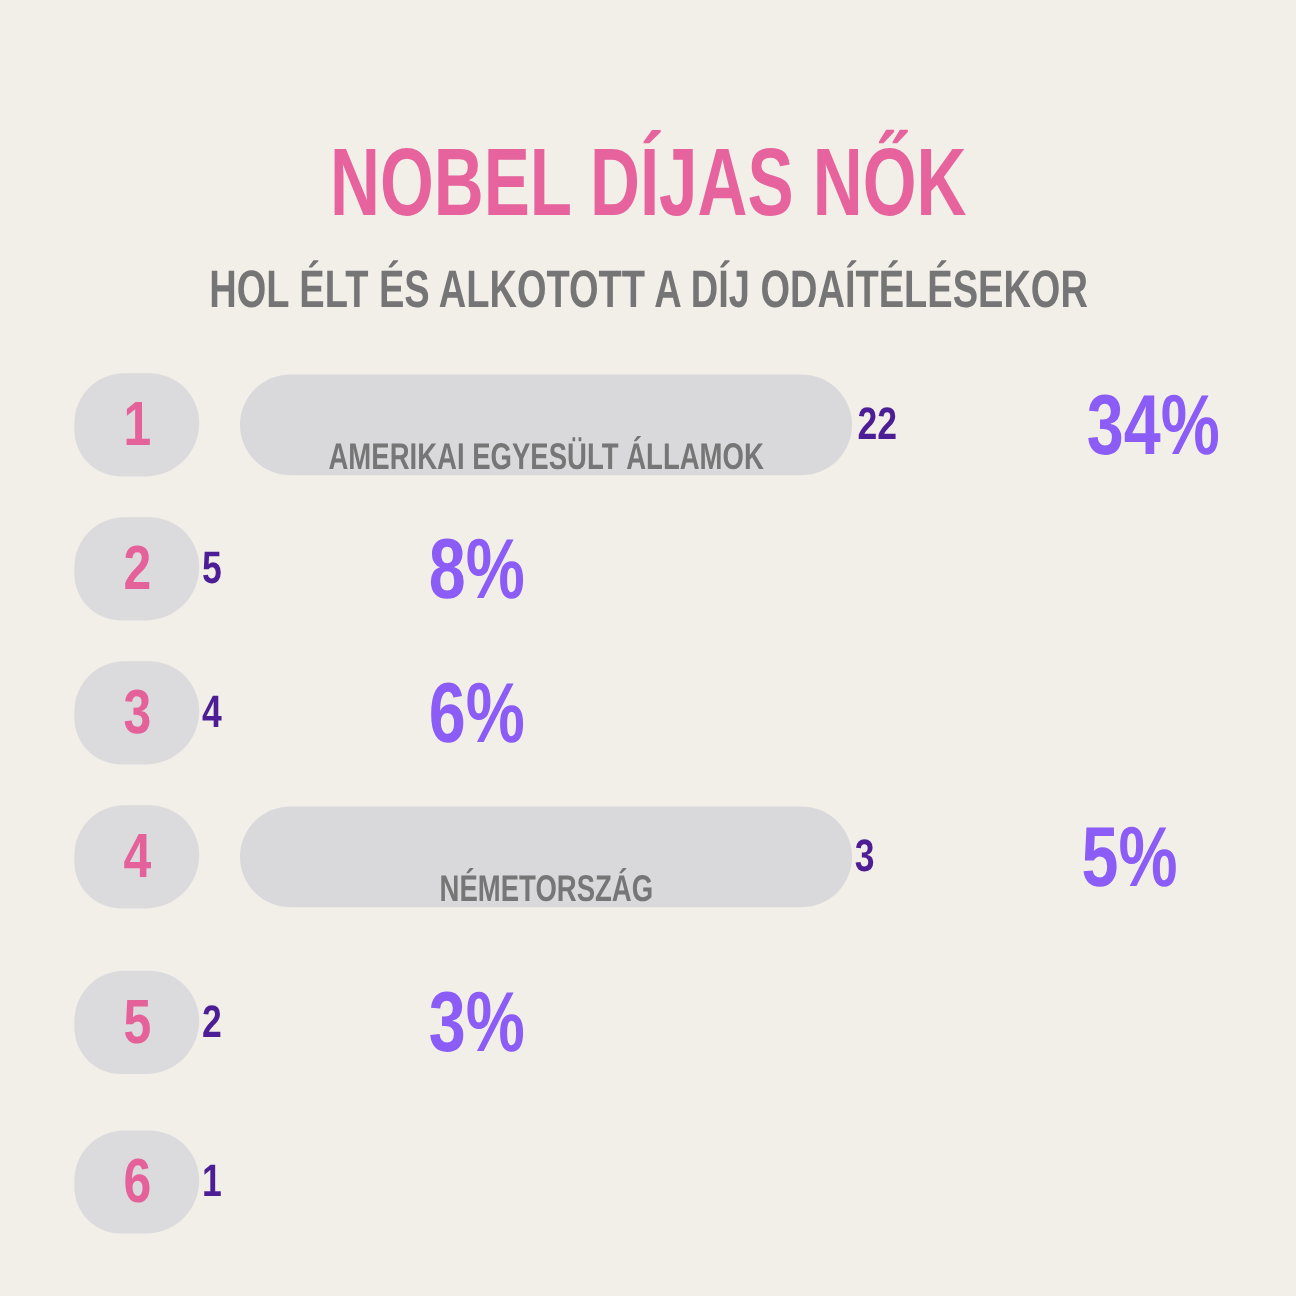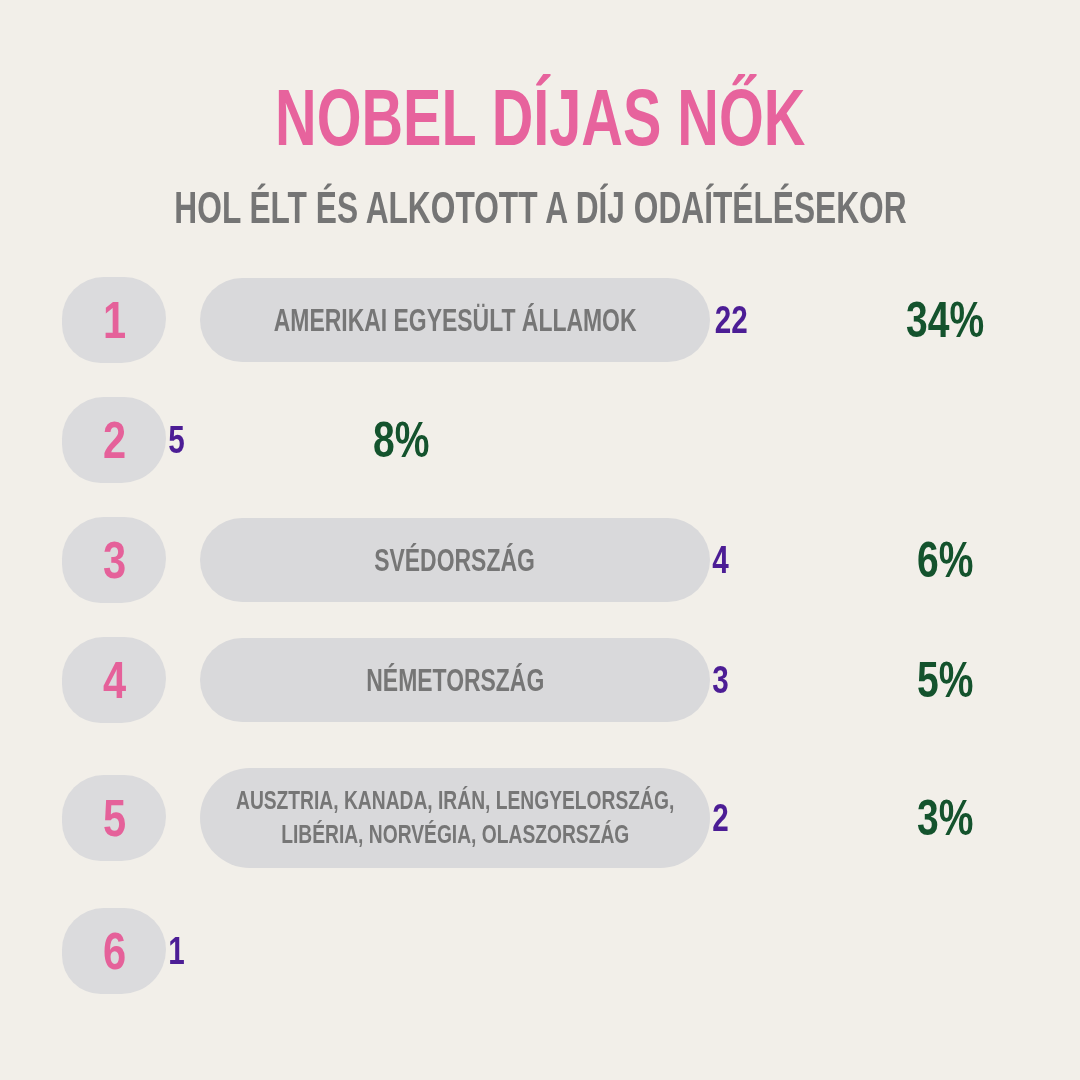--- a/index.html
+++ b/index.html
@@ -12,21 +12,21 @@
     overflow: hidden;
     font-family: "Liberation Sans", "DejaVu Sans", sans-serif;
     font-weight: 700;
   }
   .cond {
     display: inline-block;
     transform: scaleX(0.72);
     transform-origin: 50% 50%;
     white-space: nowrap;
   }
-  .header { text-align: center; padding-top: 78px; }
+  .header { text-align: center; padding-top: 112px; }
   .title {
     font-size: 80px;
     line-height: 1.0;
     color: #e7639d;
     letter-spacing: 0px;
   }
   .subtitle {
     margin-top: 28px;
     font-size: 44px;
     line-height: 1.0;
@@ -60,21 +60,21 @@
   .pill {
     margin-left: 34px;
     width: 510px;
     flex: 0 0 510px;
     height: 100%;
     background: #d9d9db;
     border-radius: 58px;
     display: flex;
     flex-direction: column;
     align-items: center;
-    justify-content: center;
+    justify-content: flex-end;
   }
   .pill-line {
     display: block;
     text-align: center;
     color: #767676;
     font-size: 31px;
     line-height: 1.0;
     transform: scaleX(0.74);
     transform-origin: 50% 50%;
     white-space: nowrap;
@@ -82,23 +82,23 @@
   .row-5 .pill-line { font-size: 26px; line-height: 1.3; }
   .row-6 .pill-line { font-size: 21px; line-height: 1.52; }
   .count {
     flex: 0 0 180px;
     text-align: left;
     font-size: 38px;
     color: #4c1d95;
   }
   .percent {
     flex: 0 0 110px;
-    text-align: center;
-    font-size: 50px;
-    color: #14532d;
+    text-align: left;
+    font-size: 71px;
+    color: #8b5cf6;
   }
   .count .cond, .percent .cond { transform: scaleX(0.78); }
 </style>
 </head>
 <body>
 
 <div class="canvas">
 
   <div class="header">
     <div class="title">
@@ -135,23 +135,20 @@
       </div>
       <div class="percent">
         <span class="cond">8%</span>
       </div>
     </div>
 
     <div class="row row-3">
       <div class="badge">
         <span class="badge-num">3</span>
       </div>
-      <div class="pill">
-        <span class="pill-line">SVÉDORSZÁG</span>
-      </div>
       <div class="count">
         <span class="cond">4</span>
       </div>
       <div class="percent">
         <span class="cond">6%</span>
       </div>
     </div>
 
     <div class="row row-4">
       <div class="badge">
@@ -165,24 +162,20 @@
       </div>
       <div class="percent">
         <span class="cond">5%</span>
       </div>
     </div>
 
     <div class="row row-5">
       <div class="badge">
         <span class="badge-num">5</span>
       </div>
-      <div class="pill">
-        <span class="pill-line">AUSZTRIA, KANADA, IRÁN, LENGYELORSZÁG,</span>
-        <span class="pill-line">LIBÉRIA, NORVÉGIA, OLASZORSZÁG</span>
-      </div>
       <div class="count">
         <span class="cond">2</span>
       </div>
       <div class="percent">
         <span class="cond">3%</span>
       </div>
     </div>
 
     <div class="row row-6">
       <div class="badge">

